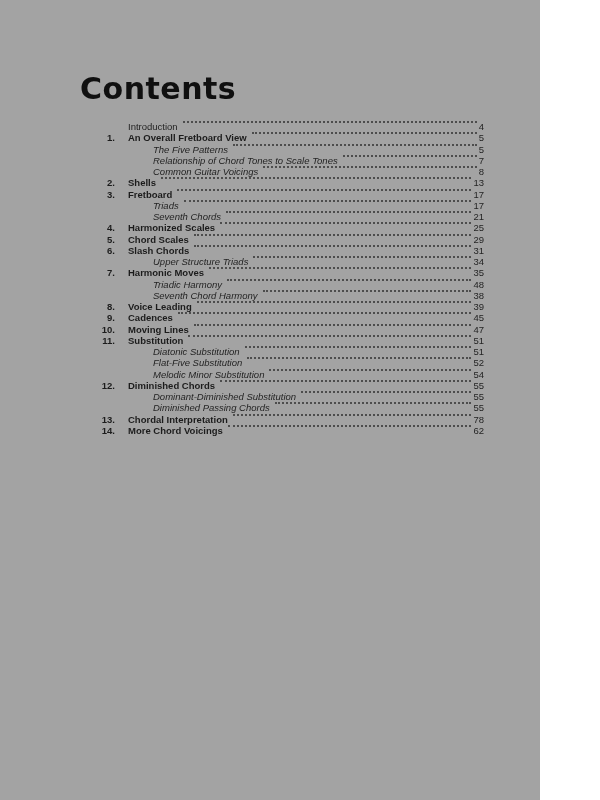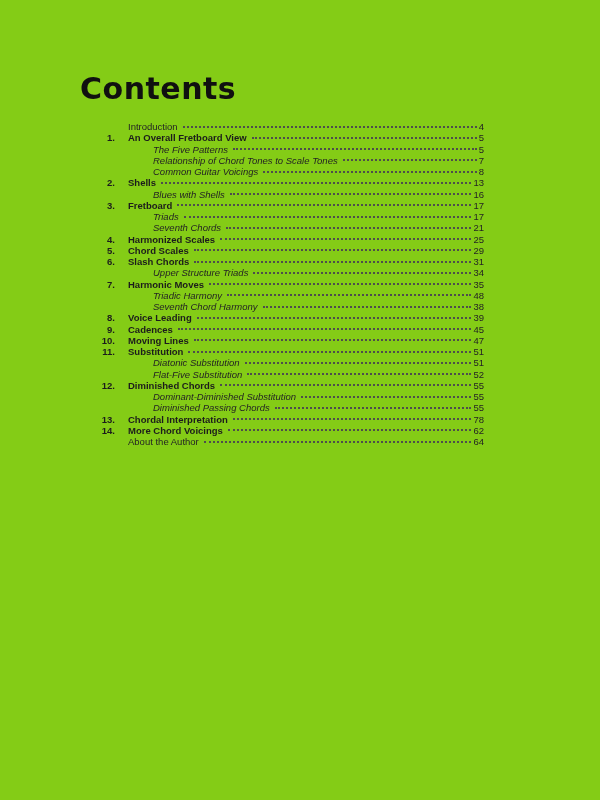--- a/index.html
+++ b/index.html
@@ -2,23 +2,23 @@
 <html><head>
 <meta charset="utf-8">
 <style>
   html, body {
     margin: 0;
     padding: 0;
     background: #ffffff;
   }
   .page {
     position: relative;
-    width: 600px;
+    width: 540px;
     height: 800px;
-    background: #84cc16;
+    background: #a3a3a3;
     overflow: hidden;
     font-family: "Liberation Sans", sans-serif;
   }
   .title {
     position: absolute;
     left: 80px;
     top: 71px;
     margin: 0;
     font-family: "DejaVu Sans", sans-serif;
     font-weight: bold;
@@ -27,21 +27,21 @@
     color: #101010;
   }
   .toc {
     position: absolute;
     left: 95px;
     top: 121px;
     width: 389px;
   }
   .row {
     display: flex;
-    align-items: center;
+    align-items: flex-start;
     height: 11.25px;
     font-size: 9.5px;
     line-height: 11.25px;
     color: #242424;
     white-space: nowrap;
   }
   .num {
     flex: none;
     width: 20px;
     text-align: right;
@@ -108,26 +108,20 @@
         <span class="label">Common Guitar Voicings</span>
         <span class="leader"></span>
         <span class="pg">8</span>
       </div>
       <div class="row bold">
         <span class="num">2.</span>
         <span class="label">Shells</span>
         <span class="leader"></span>
         <span class="pg">13</span>
       </div>
-      <div class="row lvl1">
-        <span class="num"></span>
-        <span class="label">Blues with Shells</span>
-        <span class="leader"></span>
-        <span class="pg">16</span>
-      </div>
       <div class="row bold">
         <span class="num">3.</span>
         <span class="label">Fretboard</span>
         <span class="leader"></span>
         <span class="pg">17</span>
       </div>
       <div class="row lvl1">
         <span class="num"></span>
         <span class="label">Triads</span>
         <span class="leader"></span>
@@ -210,20 +204,26 @@
         <span class="label">Diatonic Substitution</span>
         <span class="leader"></span>
         <span class="pg">51</span>
       </div>
       <div class="row lvl1">
         <span class="num"></span>
         <span class="label">Flat-Five Substitution</span>
         <span class="leader"></span>
         <span class="pg">52</span>
       </div>
+      <div class="row lvl1">
+        <span class="num"></span>
+        <span class="label">Melodic Minor Substitution</span>
+        <span class="leader"></span>
+        <span class="pg">54</span>
+      </div>
       <div class="row bold">
         <span class="num">12.</span>
         <span class="label">Diminished Chords</span>
         <span class="leader"></span>
         <span class="pg">55</span>
       </div>
       <div class="row lvl1">
         <span class="num"></span>
         <span class="label">Dominant-Diminished Substitution</span>
         <span class="leader"></span>
@@ -239,21 +239,15 @@
         <span class="num">13.</span>
         <span class="label">Chordal Interpretation</span>
         <span class="leader"></span>
         <span class="pg">78</span>
       </div>
       <div class="row bold">
         <span class="num">14.</span>
         <span class="label">More Chord Voicings</span>
         <span class="leader"></span>
         <span class="pg">62</span>
-      </div>
-      <div class="row">
-        <span class="num"></span>
-        <span class="label">About the Author</span>
-        <span class="leader"></span>
-        <span class="pg">64</span>
       </div>
     </div>
 </div>
 
 </body></html>

